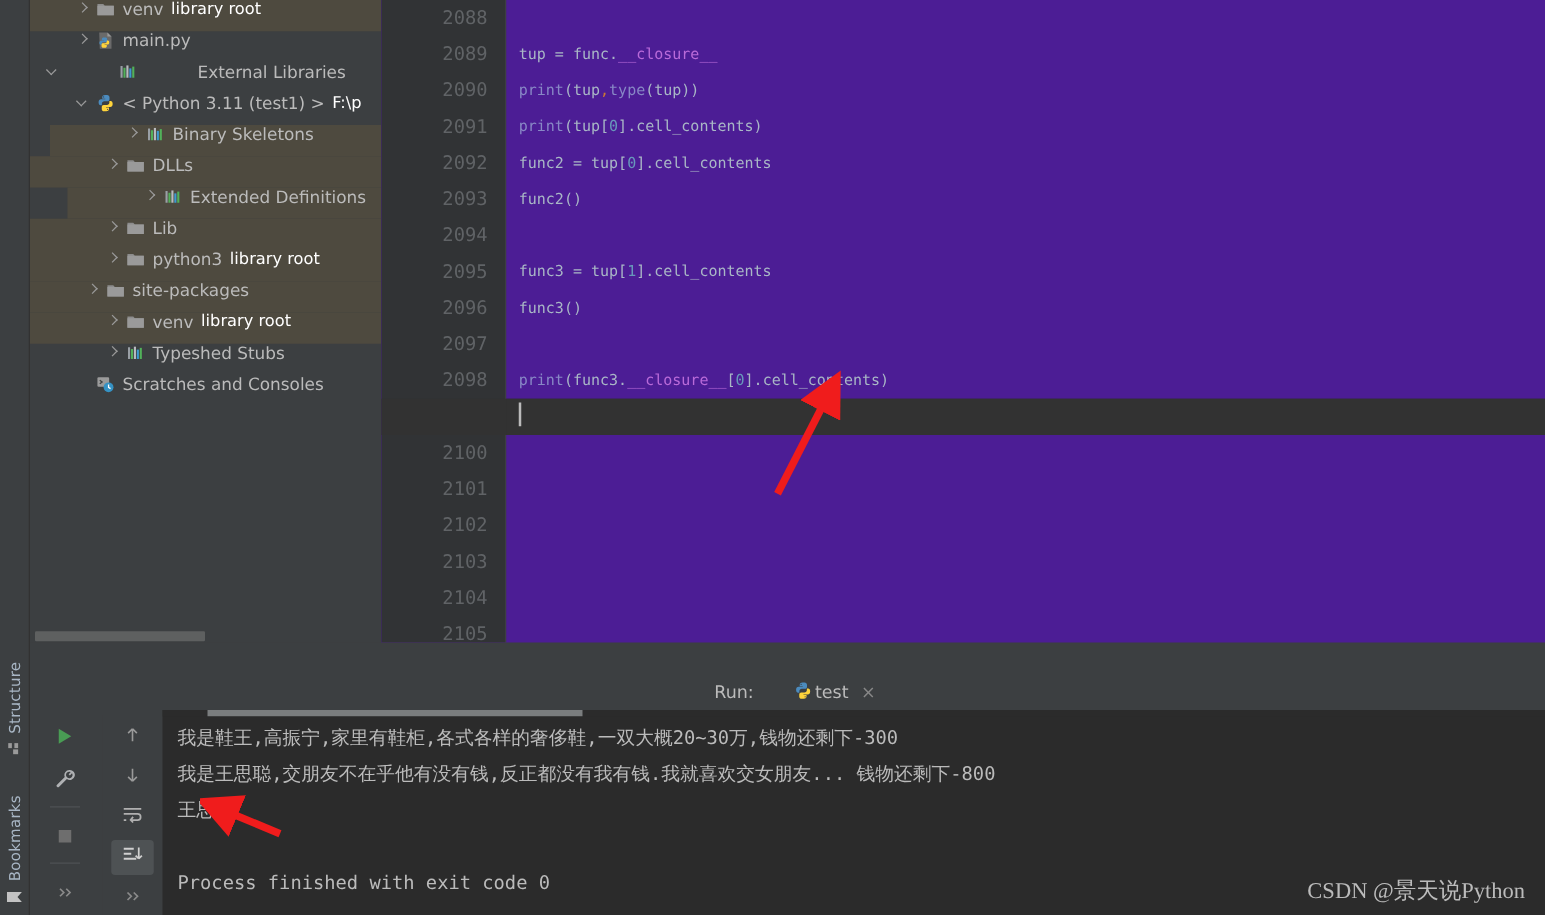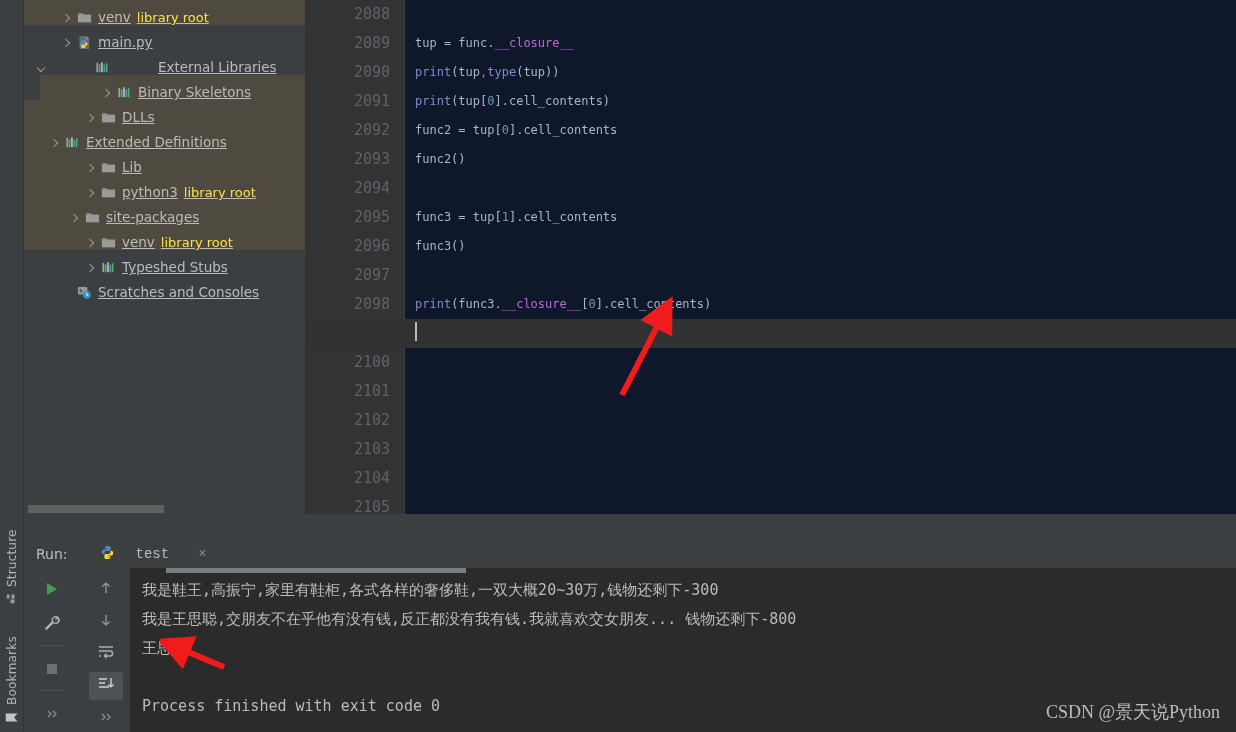--- a/index.html
+++ b/index.html
@@ -26,52 +26,52 @@
   .vlabel .ic { transform: rotate(90deg); display:inline-block; }
   .structure-stripe { bottom: 128px; height: 96px; }
   .bookmarks-stripe { bottom: 8px; height: 112px; }
 
   
   .tree-panel {
     position: absolute; left: 24px; top: 0; width: 281px; height: 521px;
     background: #3c3f41; overflow: hidden;
   }
   .tree-row {
-    position: relative; height: 25px; display: flex; align-items: flex-end;
-    white-space: nowrap; color: #bbbbbb; font-size: 13.5px; text-decoration: underline;
+    position: relative; height: 25px; display: flex; align-items: flex-start;
+    white-space: nowrap; color: #bbbbbb; font-size: 13.5px;
   }
   .tree-row.sel { background: #4e4a3f; }
   .arrow {
     width: 13px; height: 13px; flex: 0 0 13px; margin-right: 4px;
     position: relative;
   }
   .arrow.right::before {
     content: ""; position: absolute; left: 3px; top: 2.5px;
     width: 5px; height: 5px; border-right: 1.6px solid #9a9a9a;
     border-top: 1.6px solid #9a9a9a; transform: rotate(45deg);
   }
   .arrow.down::before {
     content: ""; position: absolute; left: 2px; top: 3px;
     width: 5px; height: 5px; border-right: 1.6px solid #9a9a9a;
     border-top: 1.6px solid #9a9a9a; transform: rotate(135deg);
   }
   .ico { flex: 0 0 auto; margin-right: 6px; display: inline-flex; align-items: center; }
-  .lbl-dim { color: #fde047; margin-left: 6px; font-size: 13px; }
+  .lbl-dim { color: #ffffff; margin-left: 6px; font-size: 13px; }
   .tree-hscroll {
     position: absolute; left: 4px; bottom: 4px; width: 136px; height: 8px;
     background: #5e6060; border-radius: 1px;
   }
   .tree-hscroll-track {
     position: absolute; left: 0; bottom: 4px; width: 281px; height: 8px;
   }
 
   
   .editor {
     position: absolute; left: 305px; top: 0; width: 931px; height: 646px;
-    background: #0f172a; overflow: hidden;
+    background: #4c1d95; overflow: hidden;
   }
   .gutter {
     position: absolute; left: 0; top: 0; width: 99px; height: 514px;
     background: #313335;
   }
   .gutter-sep {
     position: absolute; left: 99px; top: 0; width: 1px; height: 514px;
     background: #3c3f41;
   }
   .lines { position: absolute; left: 0; top: 0; right: 0; }
@@ -112,23 +112,23 @@
   }
 
   
   .run-panel {
     position: absolute; left: 24px; top: 540px; width: 1212px; height: 192px;
     background: #3c3f41;
   }
   .run-header {
     position: absolute; left: 0; top: 0; width: 1212px; height: 28px;
     display: flex; align-items: center; padding-left: 12px; gap: 8px;
-    color: #bbbbbb; font-size: 14px;
-  }
-  .run-tab { display: flex; align-items: center; gap: 21px; margin-left: 24px; font-family: Liberation Mono, monospace; }
+    color: #bbbbbb; font-size: 14px; justify-content: center;
+  }
+  .run-tab { display: flex; align-items: center; gap: 2px; margin-left: 24px; }
   .close-x { color: #888; font-size: 14px; margin-left: 8px; cursor: pointer; }
 
   .run-toolbar-a {
     position: absolute; left: 10px; top: 32px; width: 36px; height: 160px;
     display: flex; flex-direction: column; align-items: center; gap: 0px;
   }
   .run-toolbar-b {
     position: absolute; left: 58px; top: 32px; width: 48px; height: 160px;
     background: #3c3f41;
     display: flex; flex-direction: column; align-items: center;
@@ -229,20 +229,31 @@
             <svg width="15" height="15" viewBox="0 0 16 16">
               <rect x="1.5" y="3" width="1.8" height="10" fill="#9aa0a6"></rect>
               <rect x="4" y="4.5" width="1.8" height="8.5" fill="#52b15a"></rect>
               <rect x="6.5" y="2.5" width="1.8" height="10.5" fill="#b9bcc0"></rect>
               <rect x="9" y="5" width="1.8" height="8" fill="#3d9ad1"></rect>
               <rect x="11.5" y="3.5" width="1.8" height="9.5" fill="#52b15a"></rect>
             </svg>
           </span>
           <span>External Libraries</span>
         </div>
+        <div class="tree-row" style="padding-left: 36px;">
+          <span class="arrow down"></span>
+          <span class="ico">
+            <svg width="15" height="15" viewBox="0 0 16 16">
+              <path d="M7.6 1c-2 0-2.5.9-2.5 1.9v1.3h2.6v.5H4.1c-1.3 0-2.1.8-2.1 2.6 0 1.7.6 2.6 1.8 2.6h1V8.5c0-1.2.9-2.1 2.1-2.1h2.7c1 0 1.7-.7 1.7-1.6V2.9C11.3 1.9 10.5 1 9.2 1H7.6zM6.3 2.2c.3 0 .5.2.5.5s-.2.5-.5.5-.5-.2-.5-.5.2-.5.5-.5z" fill="#4b8bbe"></path>
+              <path d="M8.4 15c2 0 2.5-.9 2.5-1.9v-1.3H8.3v-.5h3.6c1.3 0 2.1-.8 2.1-2.6 0-1.7-.6-2.6-1.8-2.6h-1v1.4c0 1.2-.9 2.1-2.1 2.1H6.4c-1 0-1.7.7-1.7 1.6v2c0 1 .8 1.8 2.1 1.8h1.6zm1.3-1.2c-.3 0-.5-.2-.5-.5s.2-.5.5-.5.5.2.5.5-.2.5-.5.5z" fill="#ffd43b"></path>
+            </svg>
+          </span>
+          <span>&lt; Python 3.11 (test1) &gt;</span>
+          <span class="lbl-dim">F:\p</span>
+        </div>
         <div class="tree-row sel" style="padding-left: 60px; margin-left: 16px;">
           <span class="arrow right"></span>
           <span class="ico">
             <svg width="15" height="15" viewBox="0 0 16 16">
               <rect x="1.5" y="3" width="1.8" height="10" fill="#9aa0a6"></rect>
               <rect x="4" y="4.5" width="1.8" height="8.5" fill="#52b15a"></rect>
               <rect x="6.5" y="2.5" width="1.8" height="10.5" fill="#b9bcc0"></rect>
               <rect x="9" y="5" width="1.8" height="8" fill="#3d9ad1"></rect>
               <rect x="11.5" y="3.5" width="1.8" height="9.5" fill="#52b15a"></rect>
             </svg>
@@ -252,21 +263,21 @@
         <div class="tree-row sel" style="padding-left: 60px;">
           <span class="arrow right"></span>
           <span class="ico">
             <svg width="15" height="15" viewBox="0 0 16 16">
               <path d="M1 3.5h5l1.3 1.5H15v8H1z" fill="#8c8c8c"></path>
               <path d="M1 5h14v8H1z" fill="#9a9a9a"></path>
             </svg>
           </span>
           <span>DLLs</span>
         </div>
-        <div class="tree-row sel" style="padding-left: 24px;">
+        <div class="tree-row sel" style="padding-left: 60px; margin-left: 30px;">
           <span class="arrow right"></span>
           <span class="ico">
             <svg width="15" height="15" viewBox="0 0 16 16">
               <rect x="1.5" y="3" width="1.8" height="10" fill="#9aa0a6"></rect>
               <rect x="4" y="4.5" width="1.8" height="8.5" fill="#52b15a"></rect>
               <rect x="6.5" y="2.5" width="1.8" height="10.5" fill="#b9bcc0"></rect>
               <rect x="9" y="5" width="1.8" height="8" fill="#3d9ad1"></rect>
               <rect x="11.5" y="3.5" width="1.8" height="9.5" fill="#52b15a"></rect>
             </svg>
           </span>

